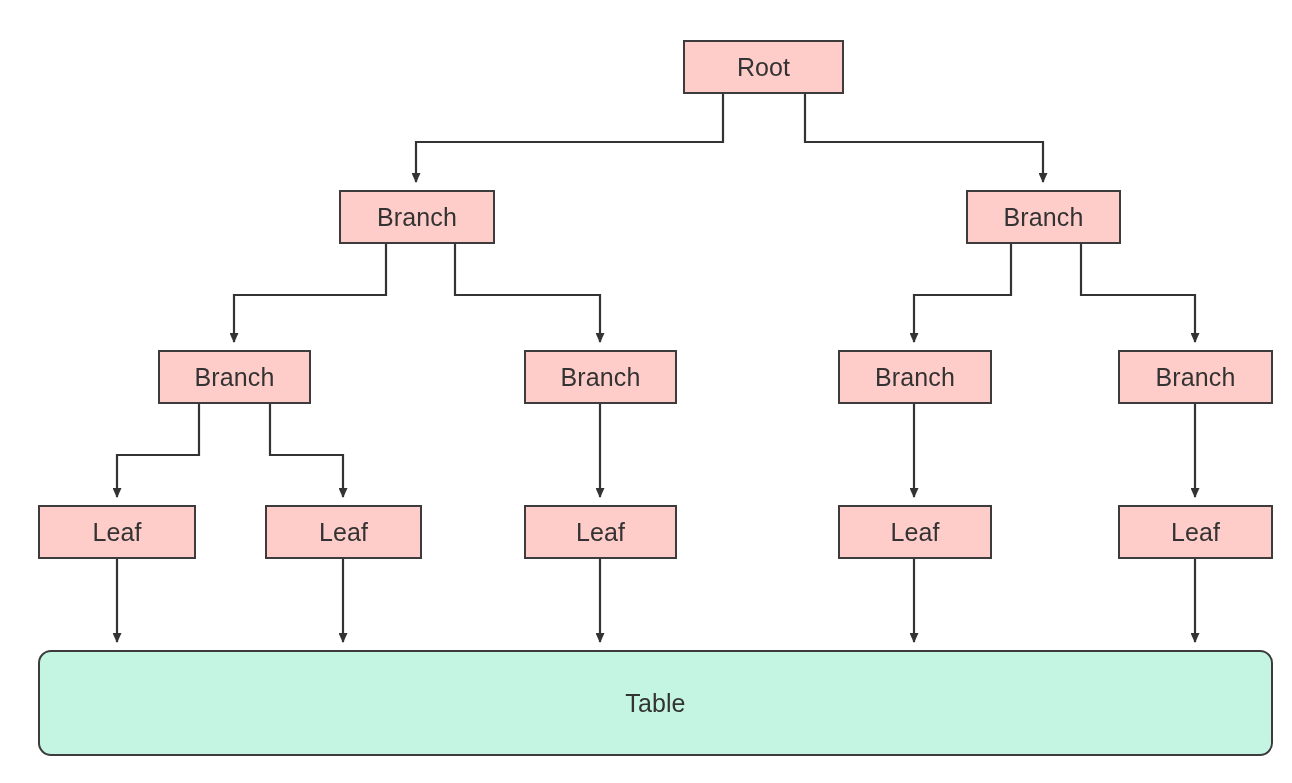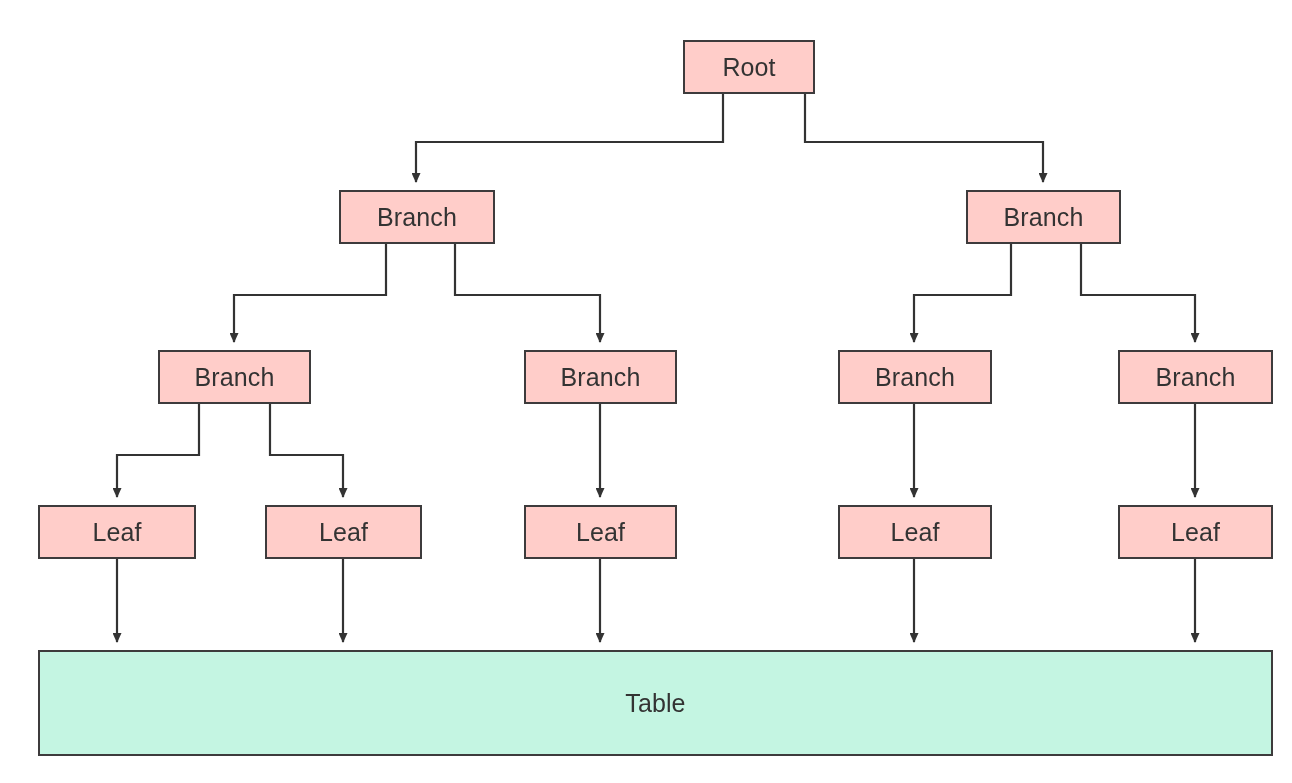--- a/index.html
+++ b/index.html
@@ -69,21 +69,21 @@
         <path d="M 1195 404 L 1195 497" fill="none" stroke="#333333" stroke-width="2.2" stroke-linejoin="miter" stroke-linecap="butt" marker-end="url(#arrowhead)"></path>
         <path d="M 117 559 L 117 642" fill="none" stroke="#333333" stroke-width="2.2" stroke-linejoin="miter" stroke-linecap="butt" marker-end="url(#arrowhead)"></path>
         <path d="M 343 559 L 343 642" fill="none" stroke="#333333" stroke-width="2.2" stroke-linejoin="miter" stroke-linecap="butt" marker-end="url(#arrowhead)"></path>
         <path d="M 600 559 L 600 642" fill="none" stroke="#333333" stroke-width="2.2" stroke-linejoin="miter" stroke-linecap="butt" marker-end="url(#arrowhead)"></path>
         <path d="M 914 559 L 914 642" fill="none" stroke="#333333" stroke-width="2.2" stroke-linejoin="miter" stroke-linecap="butt" marker-end="url(#arrowhead)"></path>
         <path d="M 1195 559 L 1195 642" fill="none" stroke="#333333" stroke-width="2.2" stroke-linejoin="miter" stroke-linecap="butt" marker-end="url(#arrowhead)"></path>
       </g>
   </svg>
 
   <div id="node-layer">
-      <div class="node" style="left: 683px; top: 40px; width: 132px; height: 54px; background: rgb(255, 205, 201); border-color: rgb(61, 59, 60); color: rgb(51, 51, 51);">
+      <div class="node" style="left: 683px; top: 40px; width: 161px; height: 54px; background: rgb(255, 205, 201); border-color: rgb(61, 59, 60); color: rgb(51, 51, 51);">
         <span class="node-label">Root</span>
       </div>
       <div class="node" style="left: 339px; top: 190px; width: 156px; height: 54px; background: rgb(255, 205, 201); border-color: rgb(61, 59, 60); color: rgb(51, 51, 51);">
         <span class="node-label">Branch</span>
       </div>
       <div class="node" style="left: 966px; top: 190px; width: 155px; height: 54px; background: rgb(255, 205, 201); border-color: rgb(61, 59, 60); color: rgb(51, 51, 51);">
         <span class="node-label">Branch</span>
       </div>
       <div class="node" style="left: 158px; top: 350px; width: 153px; height: 54px; background: rgb(255, 205, 201); border-color: rgb(61, 59, 60); color: rgb(51, 51, 51);">
         <span class="node-label">Branch</span>
@@ -105,18 +105,18 @@
       </div>
       <div class="node" style="left: 524px; top: 505px; width: 153px; height: 54px; background: rgb(255, 205, 201); border-color: rgb(61, 59, 60); color: rgb(51, 51, 51);">
         <span class="node-label">Leaf</span>
       </div>
       <div class="node" style="left: 838px; top: 505px; width: 154px; height: 54px; background: rgb(255, 205, 201); border-color: rgb(61, 59, 60); color: rgb(51, 51, 51);">
         <span class="node-label">Leaf</span>
       </div>
       <div class="node" style="left: 1118px; top: 505px; width: 155px; height: 54px; background: rgb(255, 205, 201); border-color: rgb(61, 59, 60); color: rgb(51, 51, 51);">
         <span class="node-label">Leaf</span>
       </div>
-      <div class="node" style="left: 38px; top: 650px; width: 1235px; height: 106px; background: rgb(196, 245, 226); border-color: rgb(61, 59, 60); color: rgb(51, 51, 51);">
+      <div class="node" style="left: 38px; top: 650px; width: 1235px; height: 106px; background: rgb(196, 245, 226); border-color: rgb(61, 59, 60); color: rgb(51, 51, 51); border-radius: 13px;">
         <span class="node-label">Table</span>
       </div>
     </div>
 
 </div>
 
 </body></html>

